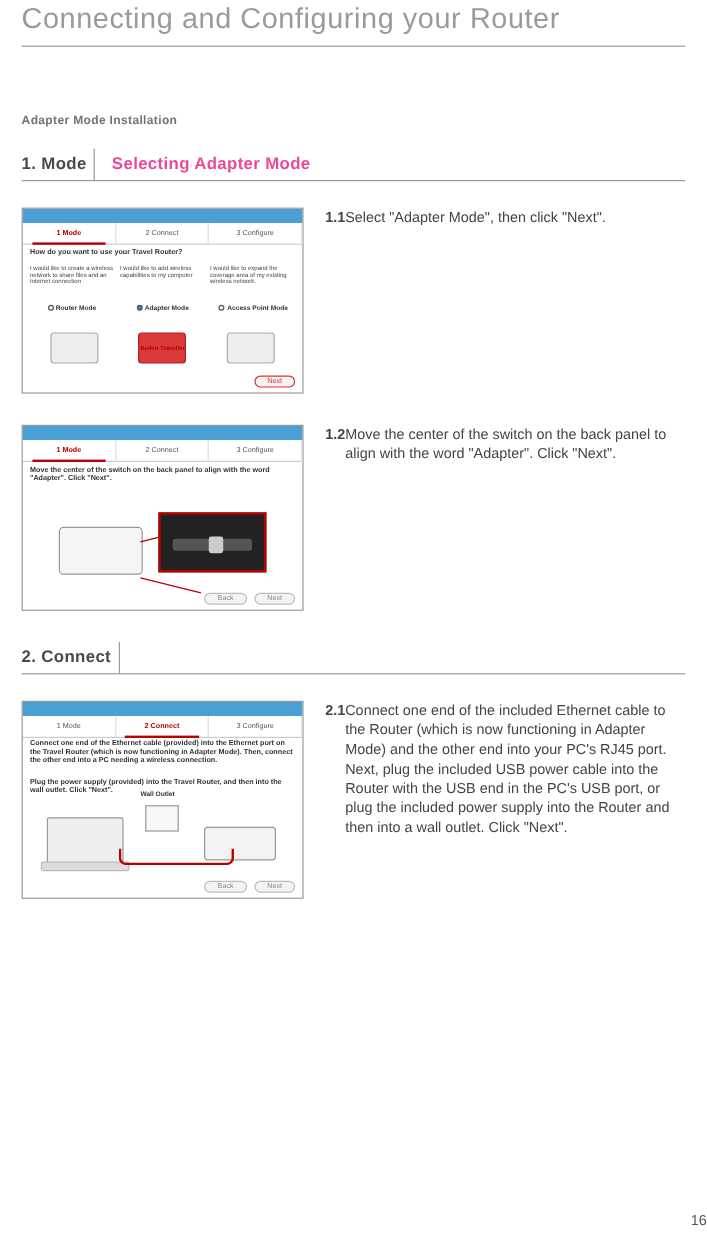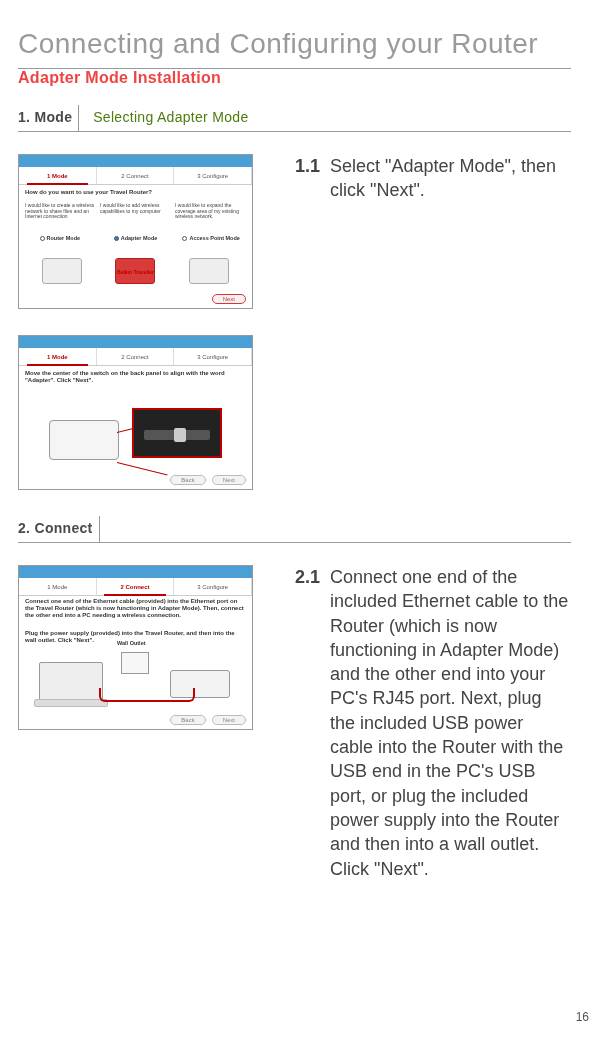--- a/index.html
+++ b/index.html
@@ -6,32 +6,33 @@
   body {
     font-family: Arial, Helvetica, sans-serif;
     width: 589px;
     height: 1038px;
     background: #fff;
     color: #333;
     position: relative;
     padding: 0 18px;
   }
   .page-title {
-    font-size: 28px;
+    font-size: 24px;
     font-weight: 300;
     color: #9a9a9a;
     letter-spacing: 0.5px;
-    padding: 28px 0 8px 0;
+    padding: 2px 0 8px 0;
     border-bottom: 1px solid #9a9a9a;
     font-stretch: condensed;
   }
   .subtitle {
-    font-size: 16px;
-    font-weight: bold;
-    color: #ef4444;
+    font-size: 10px;
+    font-weight: bold;
+    color: #737373;
+    margin-top: 56px;
     margin-bottom: 18px;
     font-stretch: condensed;
     letter-spacing: 0.3px;
   }
   .section-header {
     display: flex;
     align-items: stretch;
     border-bottom: 1px solid #9a9a9a;
     margin-bottom: 22px;
   }
@@ -41,22 +42,22 @@
     color: #4a4a4a;
     padding: 4px 6px 6px 0;
     border-right: 1px solid #9a9a9a;
     font-stretch: condensed;
     letter-spacing: 0.3px;
     display: flex;
     align-items: center;
   }
   .section-label {
     font-size: 14px;
-    font-weight: normal;
-    color: #4d7c0f;
+    font-weight: bold;
+    color: #ec4899;
     padding: 4px 0 6px 14px;
     font-stretch: condensed;
     letter-spacing: 0.3px;
     display: flex;
     align-items: center;
   }
   .step-row {
     display: flex;
     gap: 18px;
     margin-bottom: 26px;
@@ -123,25 +124,23 @@
   .cable-illus{position:absolute;top:86px;left:10px;right:10px;bottom:24px;}
   .laptop{width:64px;height:40px;border:1px solid #999;background:#eee;position:absolute;left:10px;top:10px;border-radius:2px;}
   .laptop::after{content:"";position:absolute;left:-6px;right:-6px;bottom:-6px;height:6px;background:#ddd;border:1px solid #bbb;border-radius:2px;}
   .outlet{position:absolute;left:92px;top:0;width:28px;height:22px;border:1px solid #999;background:#f7f7f7;}
   .outlet-label{position:absolute;left:88px;top:-12px;font-size:5.5px;font-weight:bold;color:#333;}
   .trouter{position:absolute;right:12px;top:18px;width:60px;height:28px;border:1px solid #999;background:#f3f3f3;border-radius:3px;}
   .cable1{position:absolute;left:70px;top:36px;width:96px;height:14px;border-bottom:2px solid #b00;border-left:2px solid #b00;border-right:2px solid #b00;border-radius:0 0 6px 6px;}
   .step-text {
     flex: 1;
     display: flex;
-    gap: 10px;
-    font-size: 18px;
+    font-size: 12px;
     color: #444;
     line-height: 1.35;
-    margin-left: 24px;
   }
   .step-num {
     font-weight: bold;
     white-space: nowrap;
   }
   .step-body { flex: 1; }
   .gap-large { }
   .page-number {
     position: absolute;
     bottom: 14px;
@@ -208,20 +207,24 @@
     <div class="wiz-illus">
       <div class="router-box"></div>
       <div class="zoom-lines"></div>
       <div class="switch-zoom"></div>
     </div>
     <div class="wiz-btns">
       <div class="wiz-btn">Back</div>
       <div class="wiz-btn">Next</div>
     </div>
   </div>
+  <div class="step-text">
+    <div class="step-num">1.2</div>
+    <div class="step-body">Move the center of the switch on the back panel to align with the word "Adapter". Click "Next".</div>
+  </div>
 </div>
 
 <div class="section-header gap-large">
   <div class="section-num">2. Connect</div>
 </div>
 
 <div class="step-row">
   <div class="step-image tall">
     <div class="wiz-tabs">
       <div class="wiz-tab"><span>1</span>&nbsp;<span>Mode</span></div>

